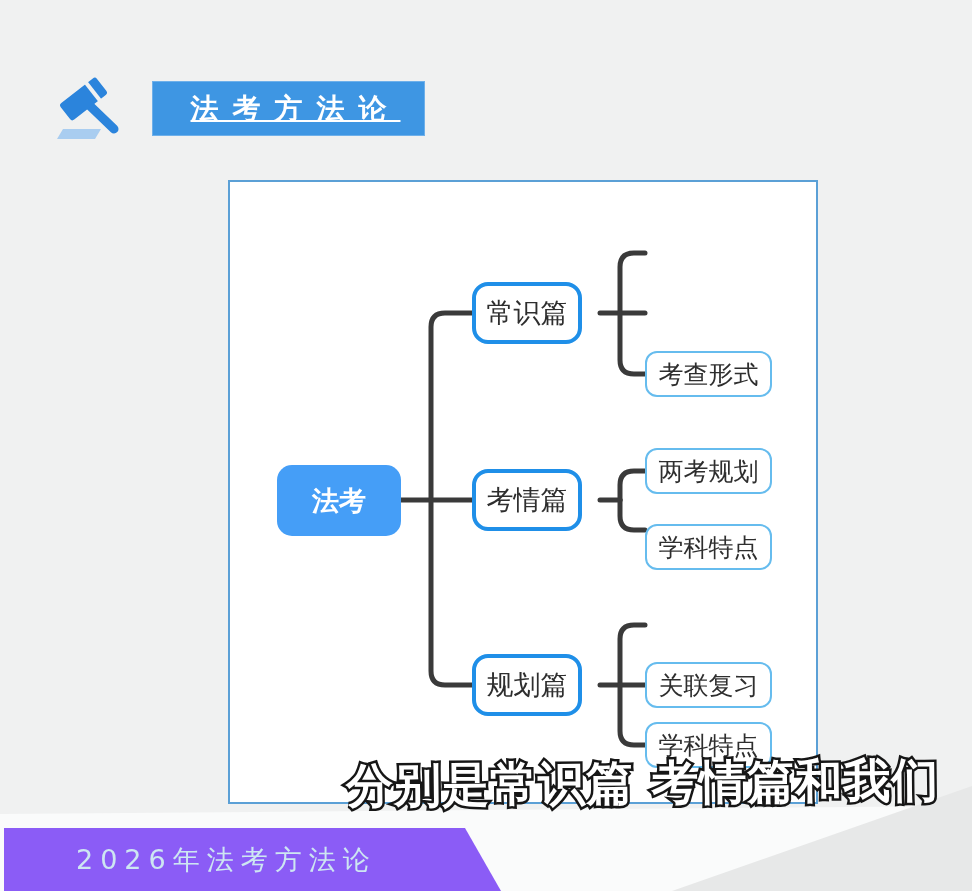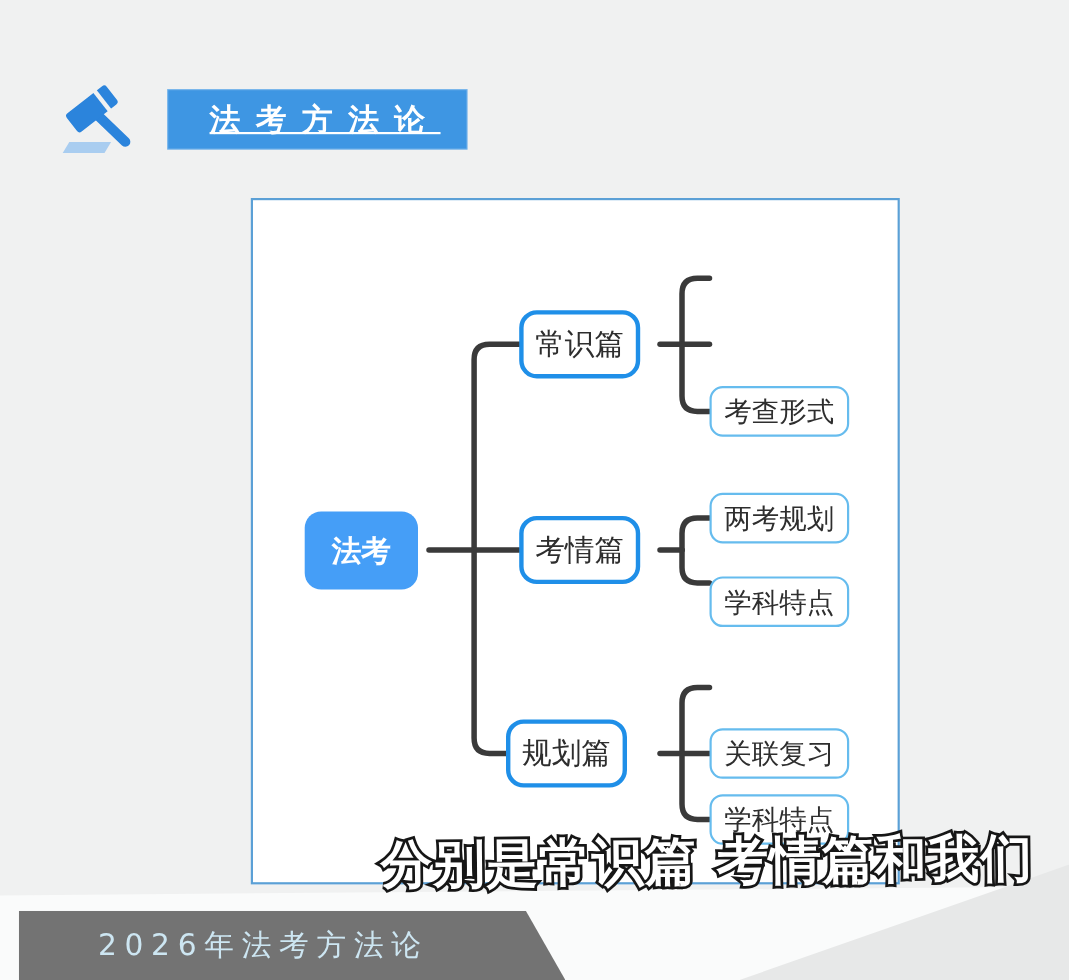--- a/index.html
+++ b/index.html
@@ -73,36 +73,36 @@
     position: absolute;
     display: flex;
     align-items: center;
     justify-content: center;
     background: #ffffff;
     color: #2e2e2e;
     white-space: nowrap;
   }
   .node-root {
     left: 277px; top: 465px;
-    width: 103px; height: 71px;
+    width: 124px; height: 71px;
     background: #459ef7;
     border-radius: 15px;
     color: #ffffff;
     font-size: 27px;
     font-weight: bold;
   }
   .node-primary {
     width: 110px; height: 62px;
     border: 4px solid #1f8fe8;
     border-radius: 16px;
     font-size: 27px;
   }
   .node-primary.b0 { left: 472px; top: 282px; }
   .node-primary.b1 { left: 472px; top: 469px; }
-  .node-primary.b2 { left: 460px; top: 654px; }
+  .node-primary.b2 { left: 472px; top: 654px; }
 
   .node-leaf {
     left: 645px;
     width: 127px; height: 46px;
     border: 2.5px solid #66bcee;
     border-radius: 12px;
     font-size: 25px;
   }
   .leaf-0 { top: 230px; }
   .leaf-1 { top: 290px; }
@@ -123,23 +123,23 @@
     -webkit-text-stroke: 5px #161616;
     paint-order: stroke fill;
     letter-spacing: 1px;
     white-space: nowrap;
     transform: rotate(-0.6deg);
   }
 
   
   .footer-bar {
     position: absolute;
-    left: 17px; top: 828px;
+    left: 4px; top: 828px;
     width: 520px; height: 63px;
-    background: #737373;
+    background: #8b5cf6;
     clip-path: polygon(0 0, 461px 0, 497px 63px, 0 63px);
   }
   .footer-label {
     position: absolute;
     left: 72px; top: 0;
     height: 63px;
     line-height: 63px;
     color: #cde6f2;
     font-size: 27px;
     letter-spacing: 7px;

